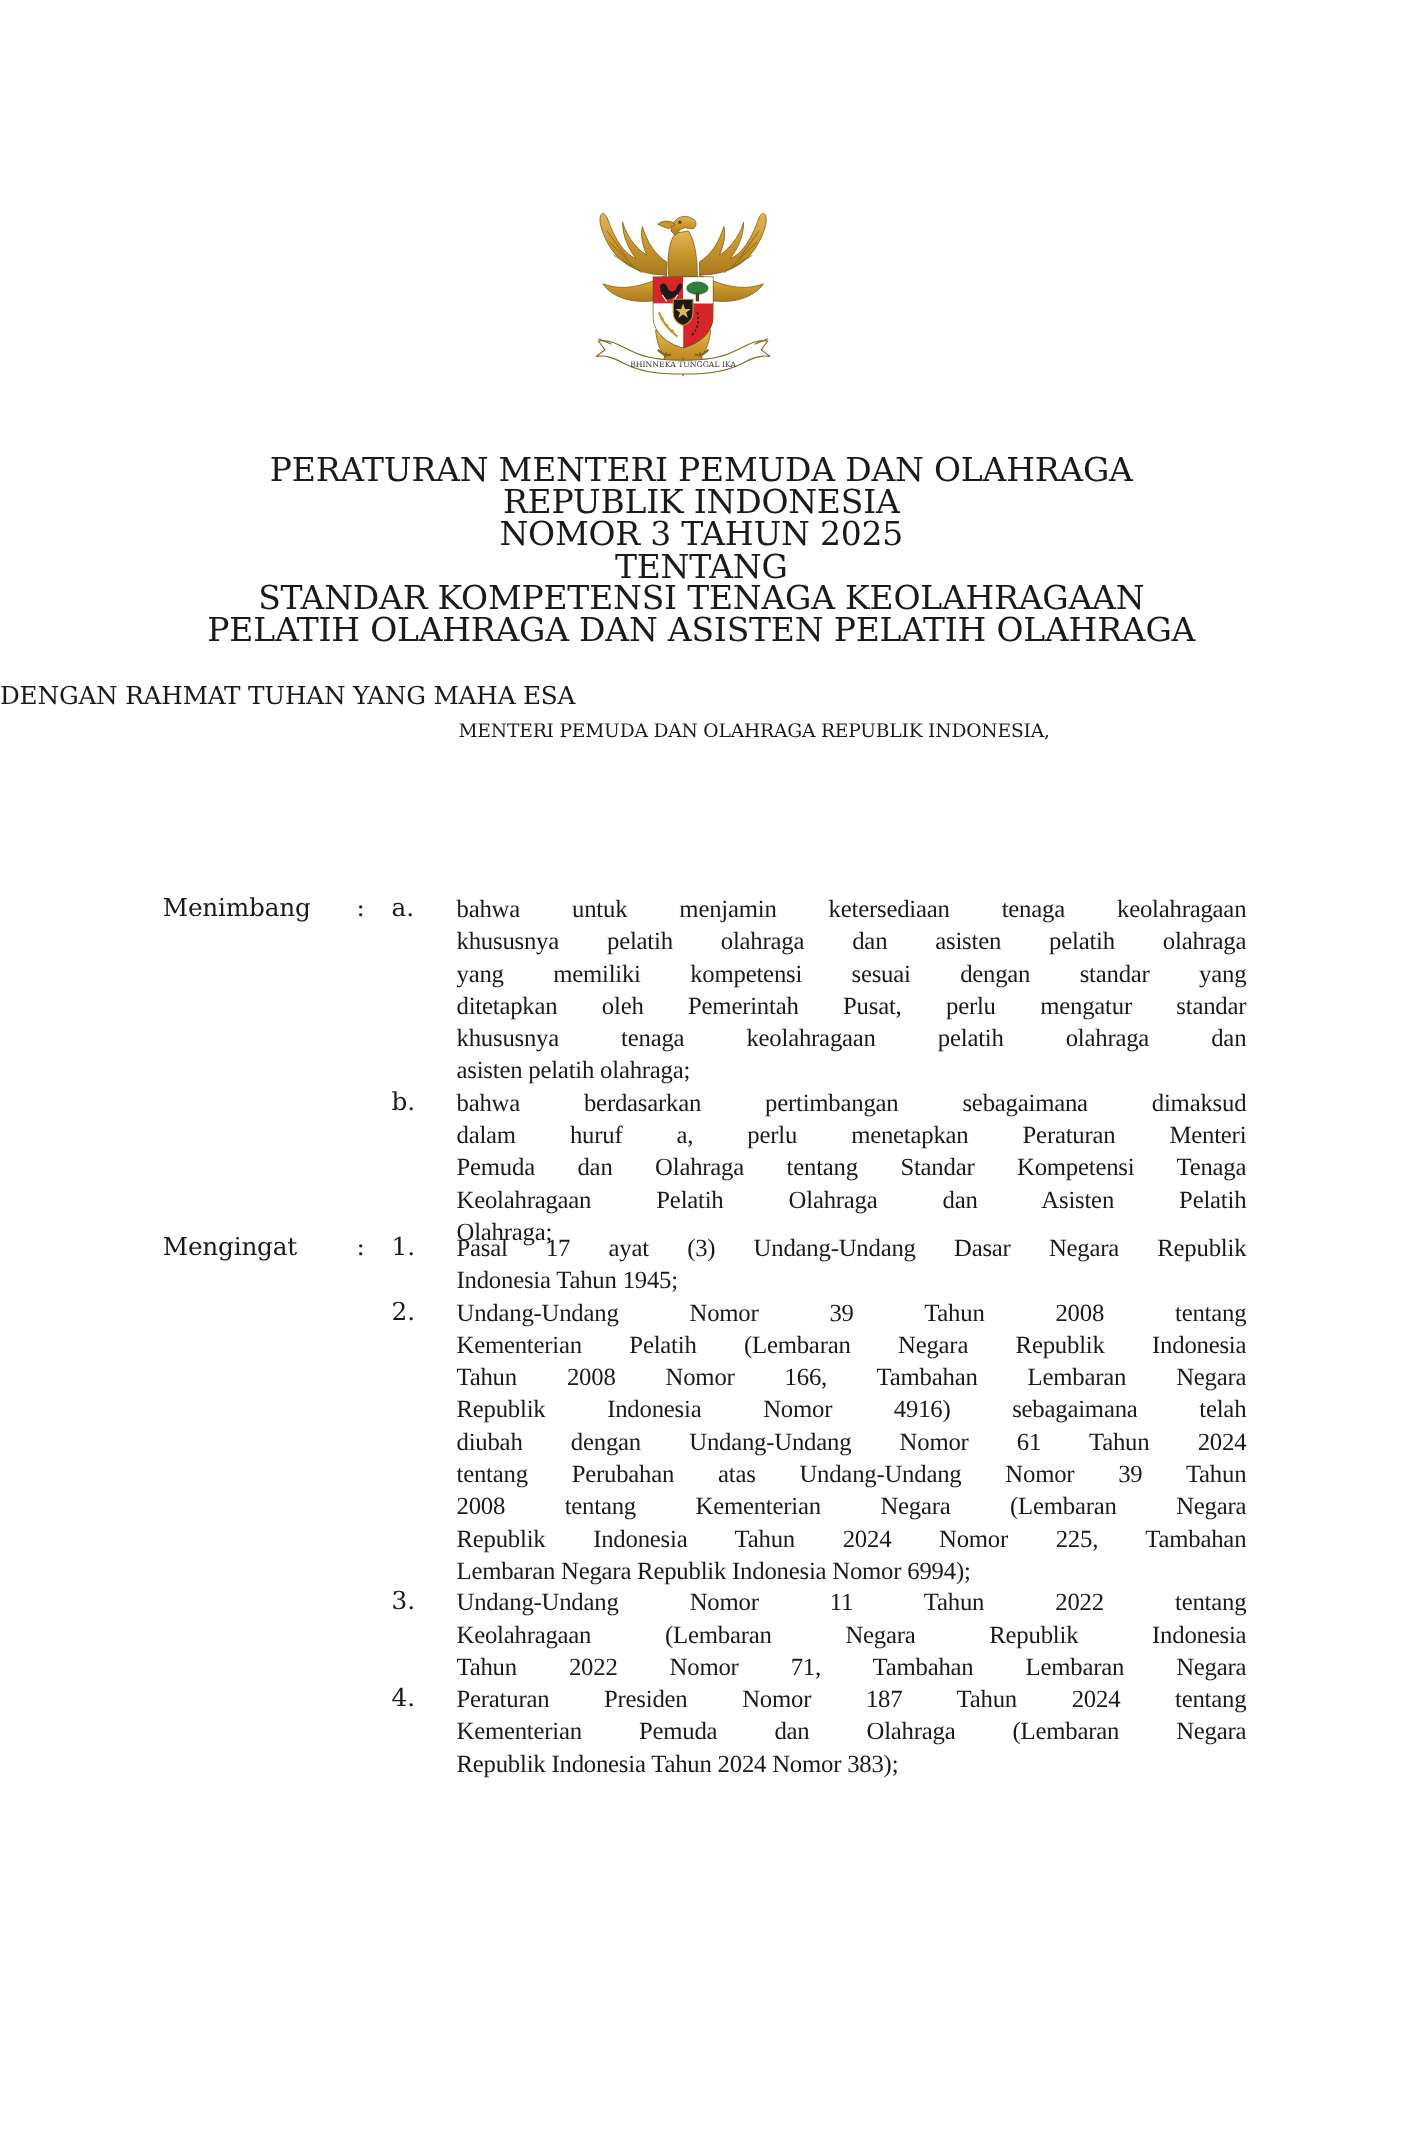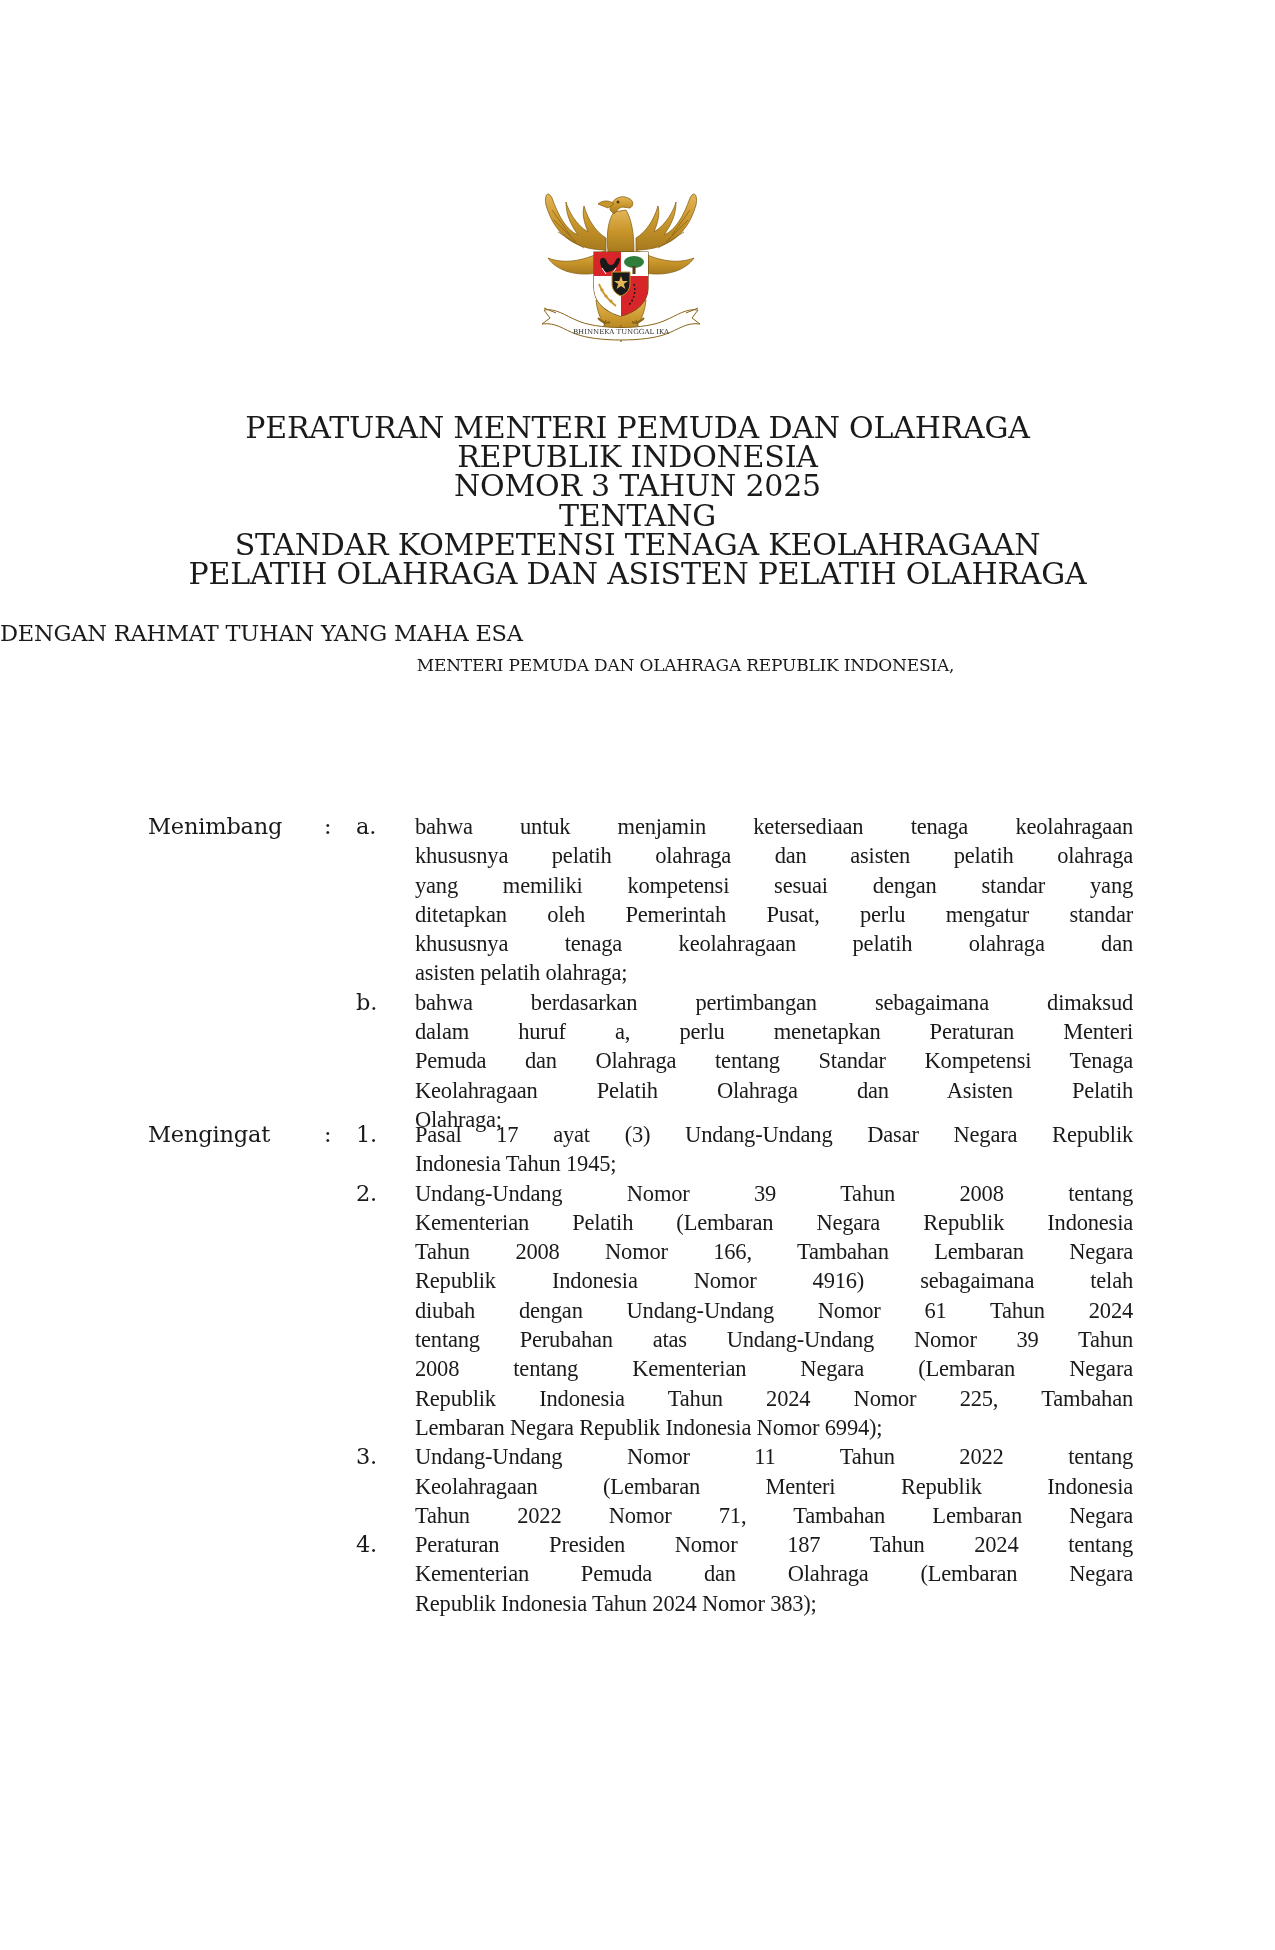--- a/index.html
+++ b/index.html
@@ -212,21 +212,21 @@
       <span class="jline">Republik Indonesia Tahun 2024 Nomor 225, Tambahan</span>
       <span class="jline last">Lembaran Negara Republik Indonesia Nomor 6994);</span>
     </div>
   </div>
   <div class="row">
     <div class="label-col"></div>
     <div class="colon-col"></div>
     <div class="marker-col">3.</div>
     <div class="body-col">
       <span class="jline">Undang-Undang Nomor 11 Tahun 2022 tentang</span>
-      <span class="jline">Keolahragaan (Lembaran Menteri Republik Indonesia</span>
+      <span class="jline">Keolahragaan (Lembaran Negara Republik Indonesia</span>
       <span class="jline">Tahun 2022 Nomor 71, Tambahan Lembaran Negara</span>
     </div>
   </div>
   <div class="row">
     <div class="label-col"></div>
     <div class="colon-col"></div>
     <div class="marker-col">4.</div>
     <div class="body-col">
       <span class="jline">Peraturan Presiden Nomor 187 Tahun 2024 tentang</span>
       <span class="jline">Kementerian Pemuda dan Olahraga (Lembaran Negara</span>

